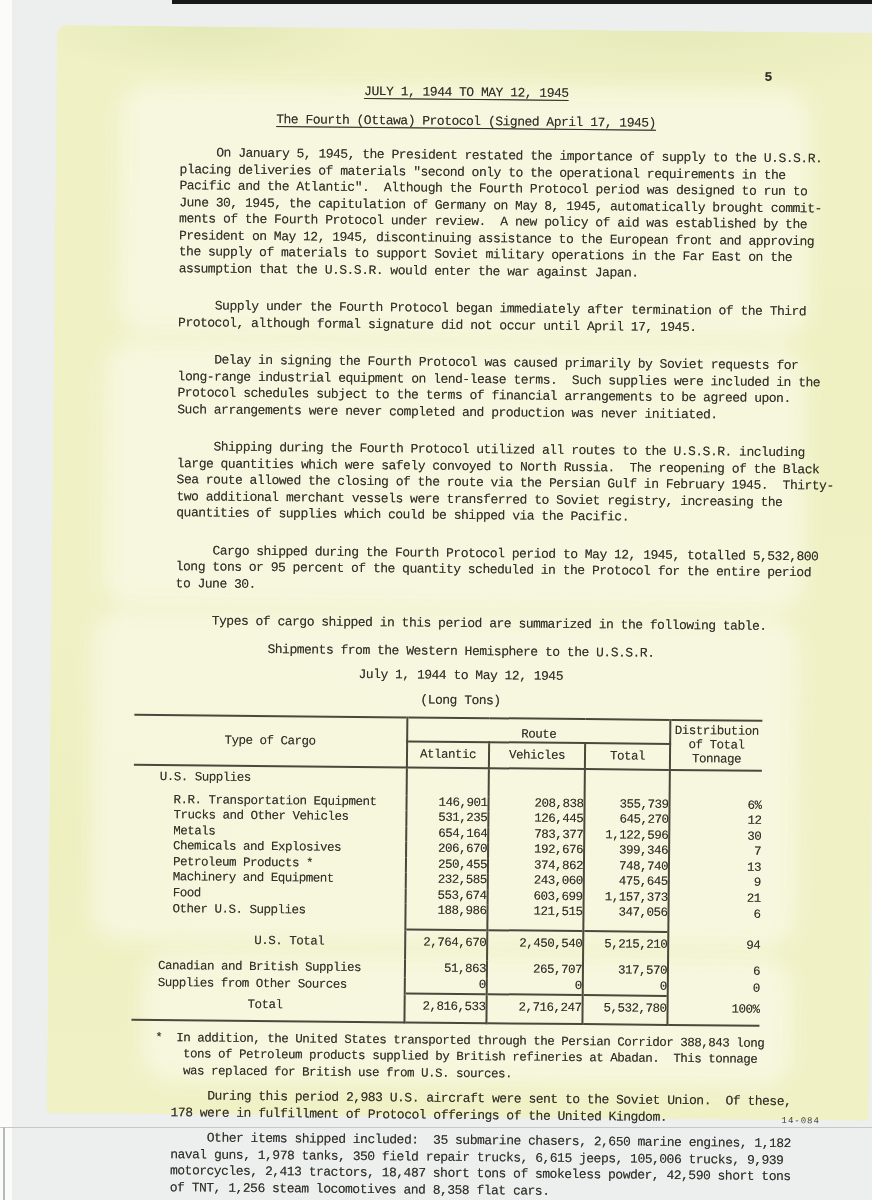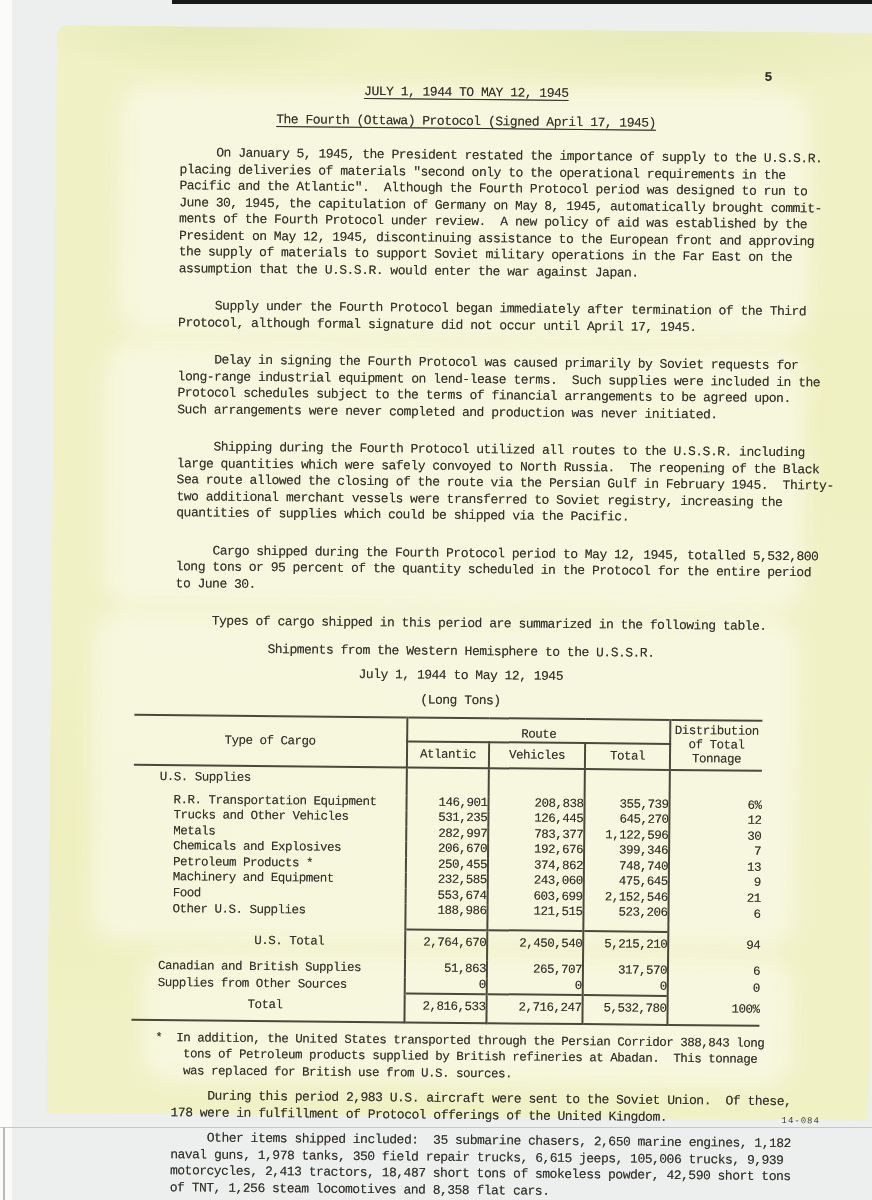--- a/index.html
+++ b/index.html
@@ -176,21 +176,21 @@
   </tr>
           <tr class="row-item">
     <td class="c-cargo">Trucks and Other Vehicles</td>
     <td class="c-num c-atl">531,235</td>
     <td class="c-num c-pac">126,445</td>
     <td class="c-num c-tot">645,270</td>
     <td class="c-dist">12</td>
   </tr>
           <tr class="row-item">
     <td class="c-cargo">Metals</td>
-    <td class="c-num c-atl">282,997</td>
+    <td class="c-num c-atl">654,164</td>
     <td class="c-num c-pac">783,377</td>
     <td class="c-num c-tot">1,122,596</td>
     <td class="c-dist">30</td>
   </tr>
           <tr class="row-item">
     <td class="c-cargo">Chemicals and Explosives</td>
     <td class="c-num c-atl">206,670</td>
     <td class="c-num c-pac">192,676</td>
     <td class="c-num c-tot">399,346</td>
     <td class="c-dist">7</td>
@@ -206,28 +206,28 @@
     <td class="c-cargo">Machinery and Equipment</td>
     <td class="c-num c-atl">232,585</td>
     <td class="c-num c-pac">243,060</td>
     <td class="c-num c-tot">475,645</td>
     <td class="c-dist">9</td>
   </tr>
           <tr class="row-item">
     <td class="c-cargo">Food</td>
     <td class="c-num c-atl">553,674</td>
     <td class="c-num c-pac">603,699</td>
-    <td class="c-num c-tot">2,152,546</td>
+    <td class="c-num c-tot">1,157,373</td>
     <td class="c-dist">21</td>
   </tr>
           <tr class="row-item">
     <td class="c-cargo">Other U.S. Supplies</td>
     <td class="c-num c-atl">188,986</td>
     <td class="c-num c-pac">121,515</td>
-    <td class="c-num c-tot">523,206</td>
+    <td class="c-num c-tot">347,056</td>
     <td class="c-dist">6</td>
   </tr>
           <tr class="row-subtotal">
     <td class="c-cargo">U.S. Total</td>
     <td class="c-num c-atl">2,764,670</td>
     <td class="c-num c-pac">2,450,540</td>
     <td class="c-num c-tot">5,215,210</td>
     <td class="c-dist">94</td>
   </tr>
           <tr class="row-flush">

